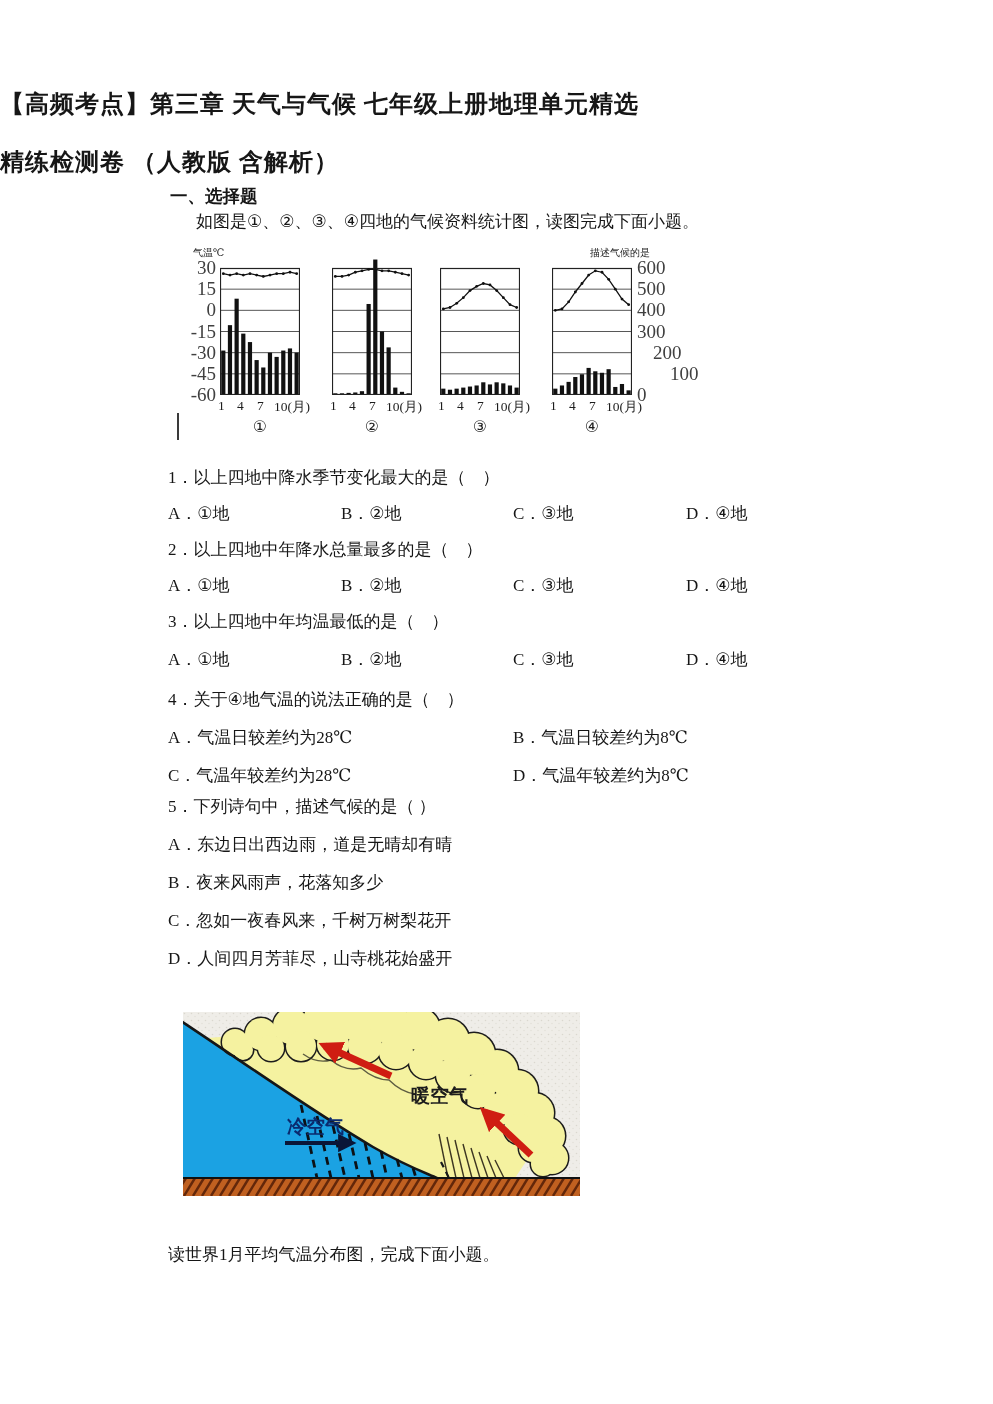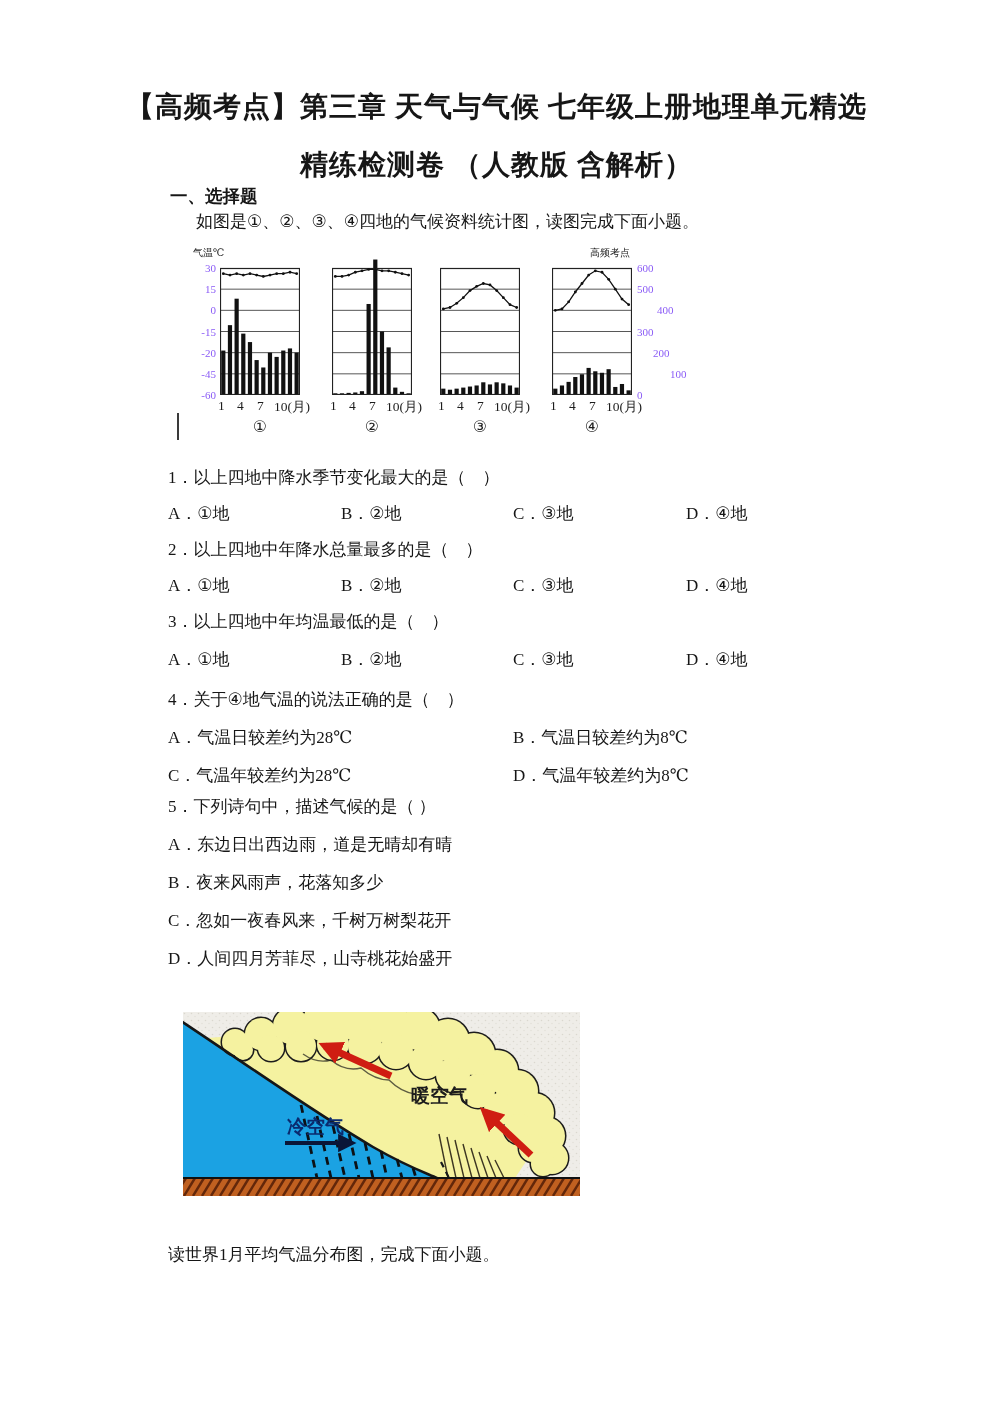--- a/index.html
+++ b/index.html
@@ -1,29 +1,29 @@
 <!DOCTYPE html>
 <html><head>
 <meta charset="utf-8">
 <style>
   html,body{margin:0;padding:0;background:#fff;}
   .page{position:relative;width:993px;height:1404px;background:#ffffff;overflow:hidden;
         font-family:"Liberation Serif","DejaVu Serif","DejaVu Sans",serif;color:#161616;}
   .abs{position:absolute;white-space:nowrap;}
-  .title{left:0;width:993px;text-align:center;font-size:28px;font-weight:bold;letter-spacing:1px;}
+  .title{left:0;width:993px;text-align:left;font-size:24px;font-weight:bold;letter-spacing:1px;}
   .heading{left:170px;font-size:17.5px;font-weight:bold;}
   .bodytext{font-size:17px;line-height:24px;}
   .qline{left:168px;}
   .optrow{left:0;width:993px;height:24px;}
   .opt{position:absolute;top:0;white-space:nowrap;font-size:17px;}
   .cA{left:168px}.cB{left:341px}.cC{left:513px}.cD{left:686px}
   
   .figure{left:185px;top:246px;width:492px;height:200px;}
   .axis-title{position:absolute;font-size:10px;color:#222;}
-  .tick{position:absolute;font-size:11px;color:#8b5cf6;line-height:16px;}
+  .tick{position:absolute;font-size:19px;color:#404040;line-height:16px;}
   .tick-l{left:0;width:31px;text-align:right;}
   .tick-r{left:452px;text-align:left;}
   .panel{position:absolute;top:12px;width:80px;height:137px;}
   .xrow{position:absolute;top:152px;height:16px;font-size:13.5px;color:#1d1d1d;}
   .xrow span{position:absolute;top:0;}
   .circ{position:absolute;top:171px;width:80px;text-align:center;font-size:16px;color:#1d1d1d;}
   .cursor-mark{position:absolute;left:-8px;top:167px;width:2px;height:27px;background:#3a3a3a;}
   .diagram{left:183px;top:1012px;width:397px;height:184px;}
 </style>
 </head>
@@ -32,34 +32,34 @@
 <div class="page">
 
   <div class="abs title" style="top:88px">【高频考点】第三章 天气与气候 七年级上册地理单元精选</div>
   <div class="abs title" style="top:146px">精练检测卷 （人教版 含解析）</div>
 
   <div class="abs heading" style="top:184px">一、选择题</div>
   <div class="abs bodytext" style="left:196px;top:210px">如图是①、②、③、④四地的气候资料统计图，读图完成下面小题。</div>
 
   <div class="abs figure">
     <div class="axis-title" style="left:8px;top:0">气温℃</div>
-    <div class="axis-title" style="left:405px;top:0">高频考点</div>
+    <div class="axis-title" style="left:405px;top:0">描述气候的是</div>
     <div id="left-ticks">
         <div class="tick tick-l" style="top: 14px;">30</div>
         <div class="tick tick-l" style="top: 35.1667px;">15</div>
         <div class="tick tick-l" style="top: 56.3333px;">0</div>
         <div class="tick tick-l" style="top: 77.5px;">-15</div>
-        <div class="tick tick-l" style="top: 98.6667px;">-20</div>
+        <div class="tick tick-l" style="top: 98.6667px;">-30</div>
         <div class="tick tick-l" style="top: 119.833px;">-45</div>
         <div class="tick tick-l" style="top: 141px;">-60</div>
       </div>
     <div id="right-ticks">
         <div class="tick tick-r" style="top: 14px;">600</div>
         <div class="tick tick-r" style="top: 35.1667px;">500</div>
-        <div class="tick tick-r" style="top: 56.3333px; margin-left: 20px;">400</div>
+        <div class="tick tick-r" style="top: 56.3333px;">400</div>
         <div class="tick tick-r" style="top: 77.5px;">300</div>
         <div class="tick tick-r" style="top: 98.6667px; margin-left: 16px;">200</div>
         <div class="tick tick-r" style="top: 119.833px; margin-left: 33px;">100</div>
         <div class="tick tick-r" style="top: 141px;">0</div>
       </div>
     <div id="panels">
         <div class="panel" style="left: 35px;"><svg width="80" height="137" viewBox="0 -10 80 137">
             <line x1="0" y1="21.166666666666668" x2="80" y2="21.166666666666668" stroke="#444" stroke-width="0.9"></line>
             <line x1="0" y1="42.333333333333336" x2="80" y2="42.333333333333336" stroke="#444" stroke-width="0.9"></line>
             <line x1="0" y1="63.5" x2="80" y2="63.5" stroke="#444" stroke-width="0.9"></line>

